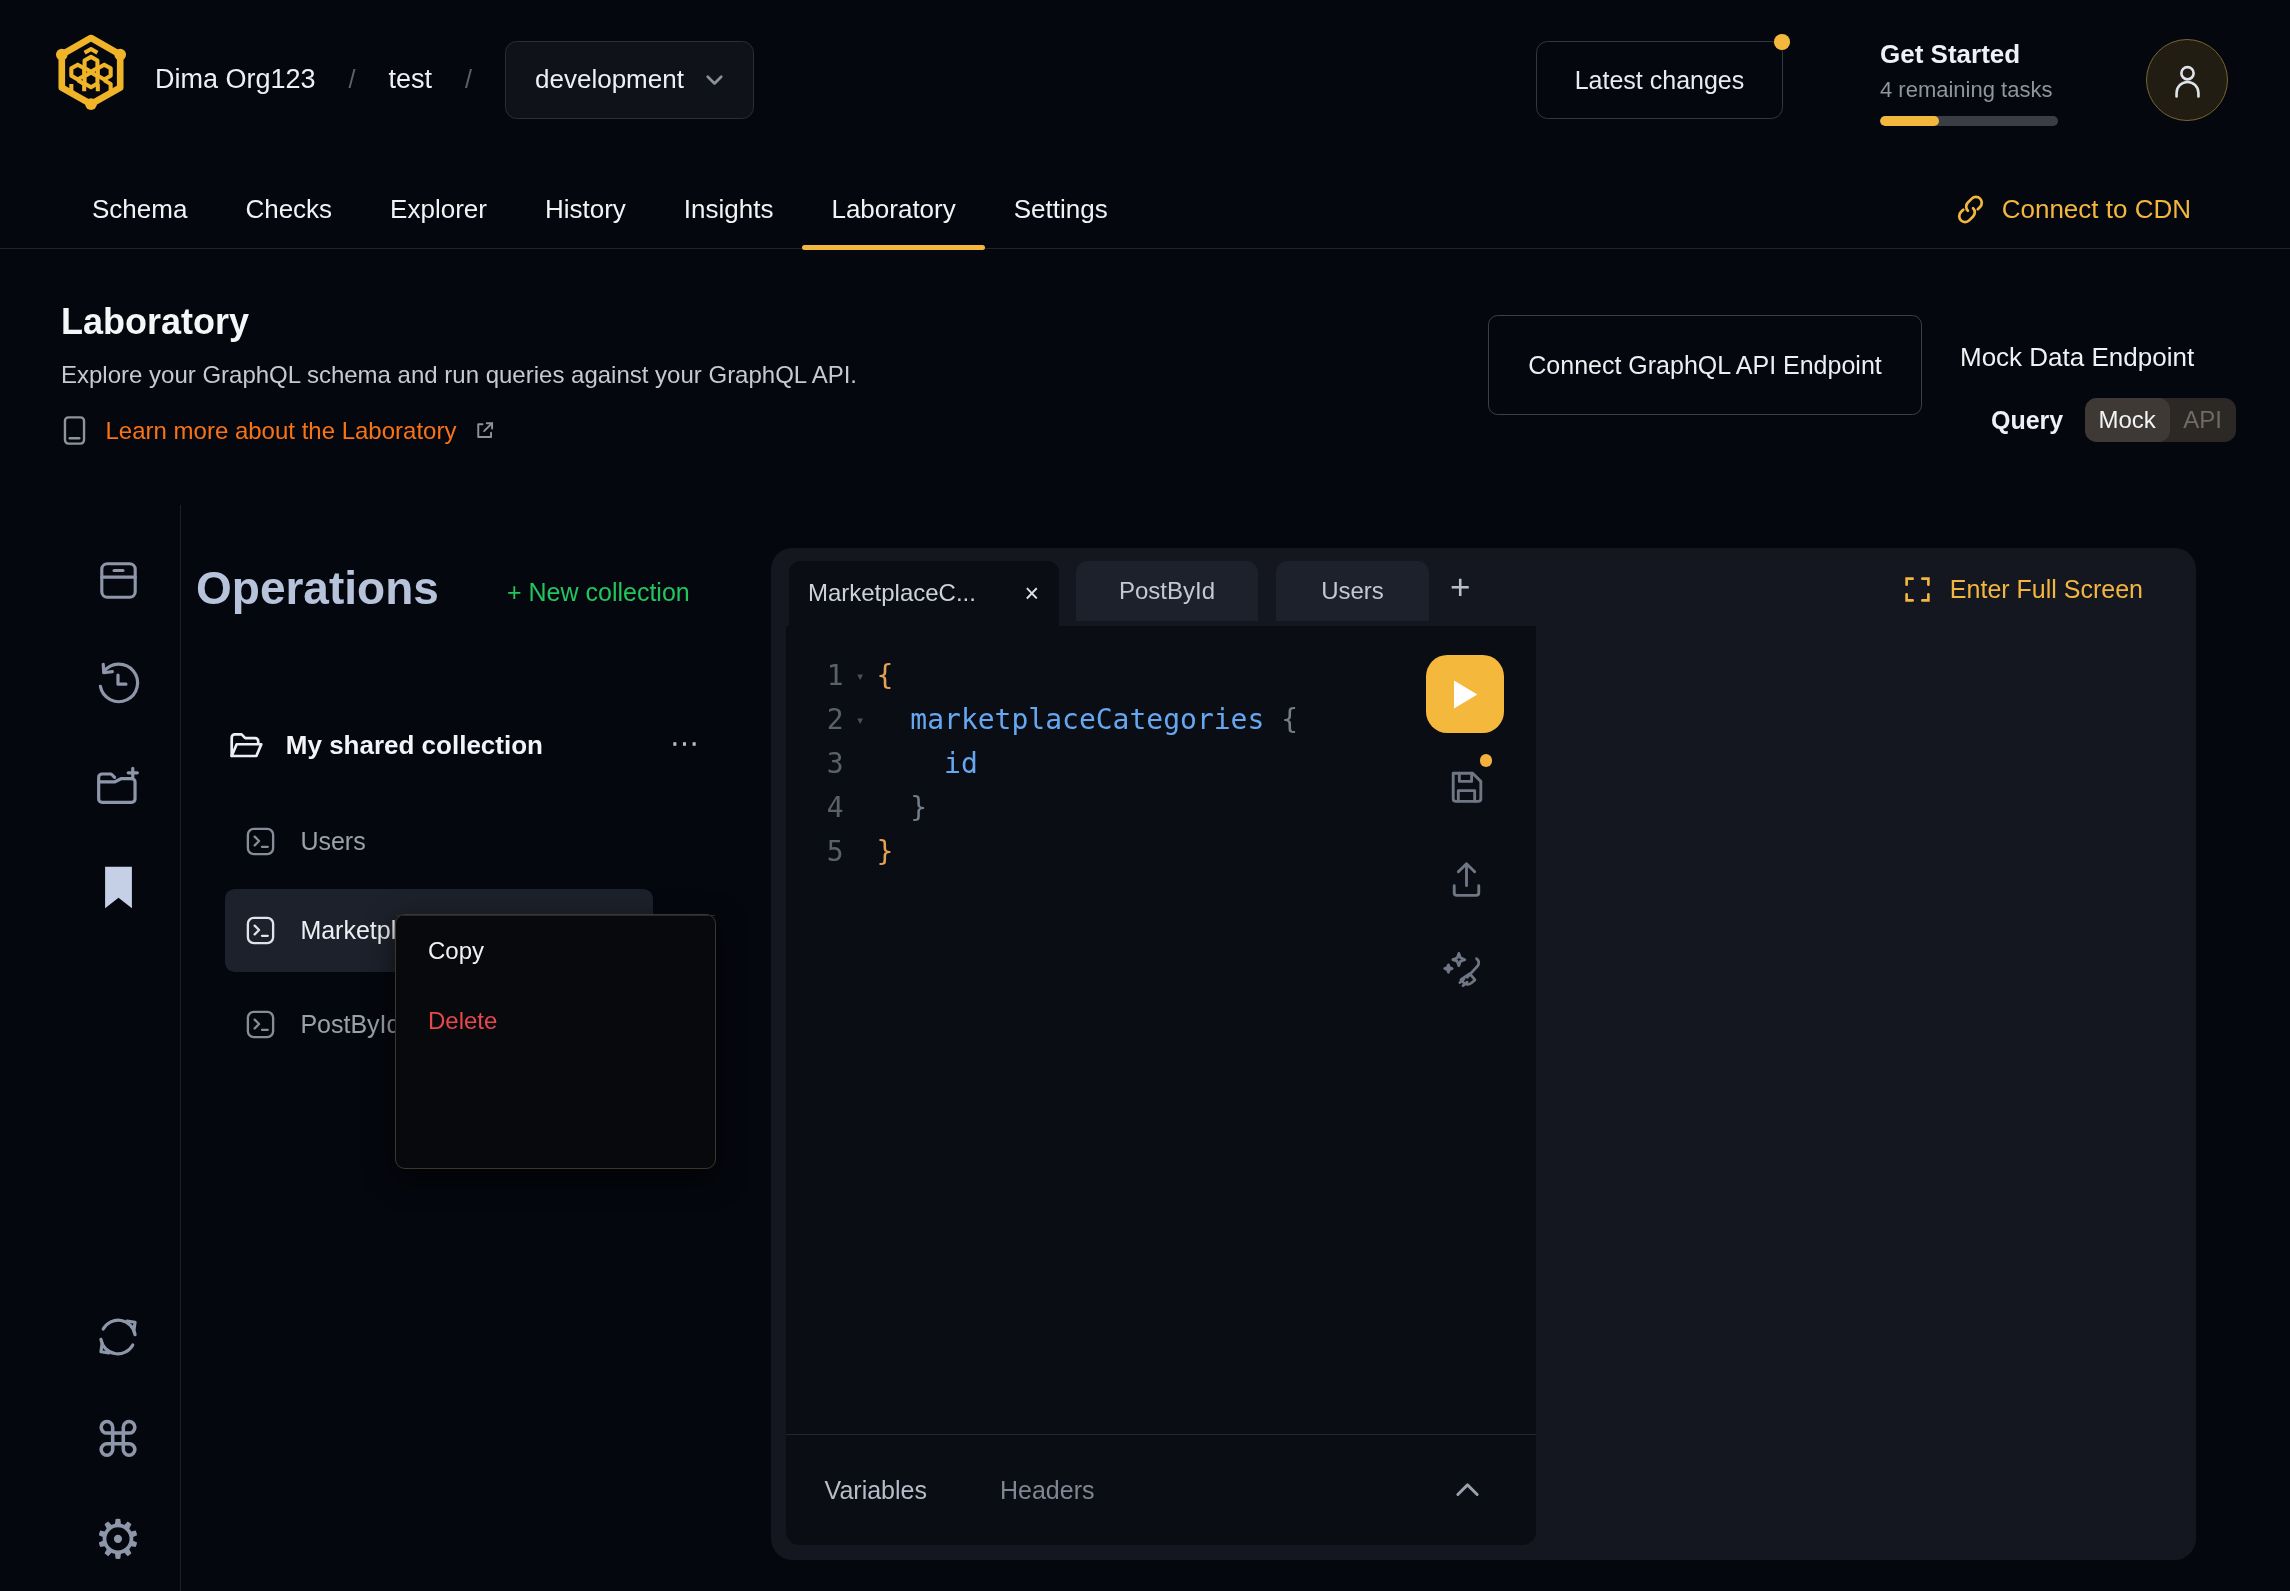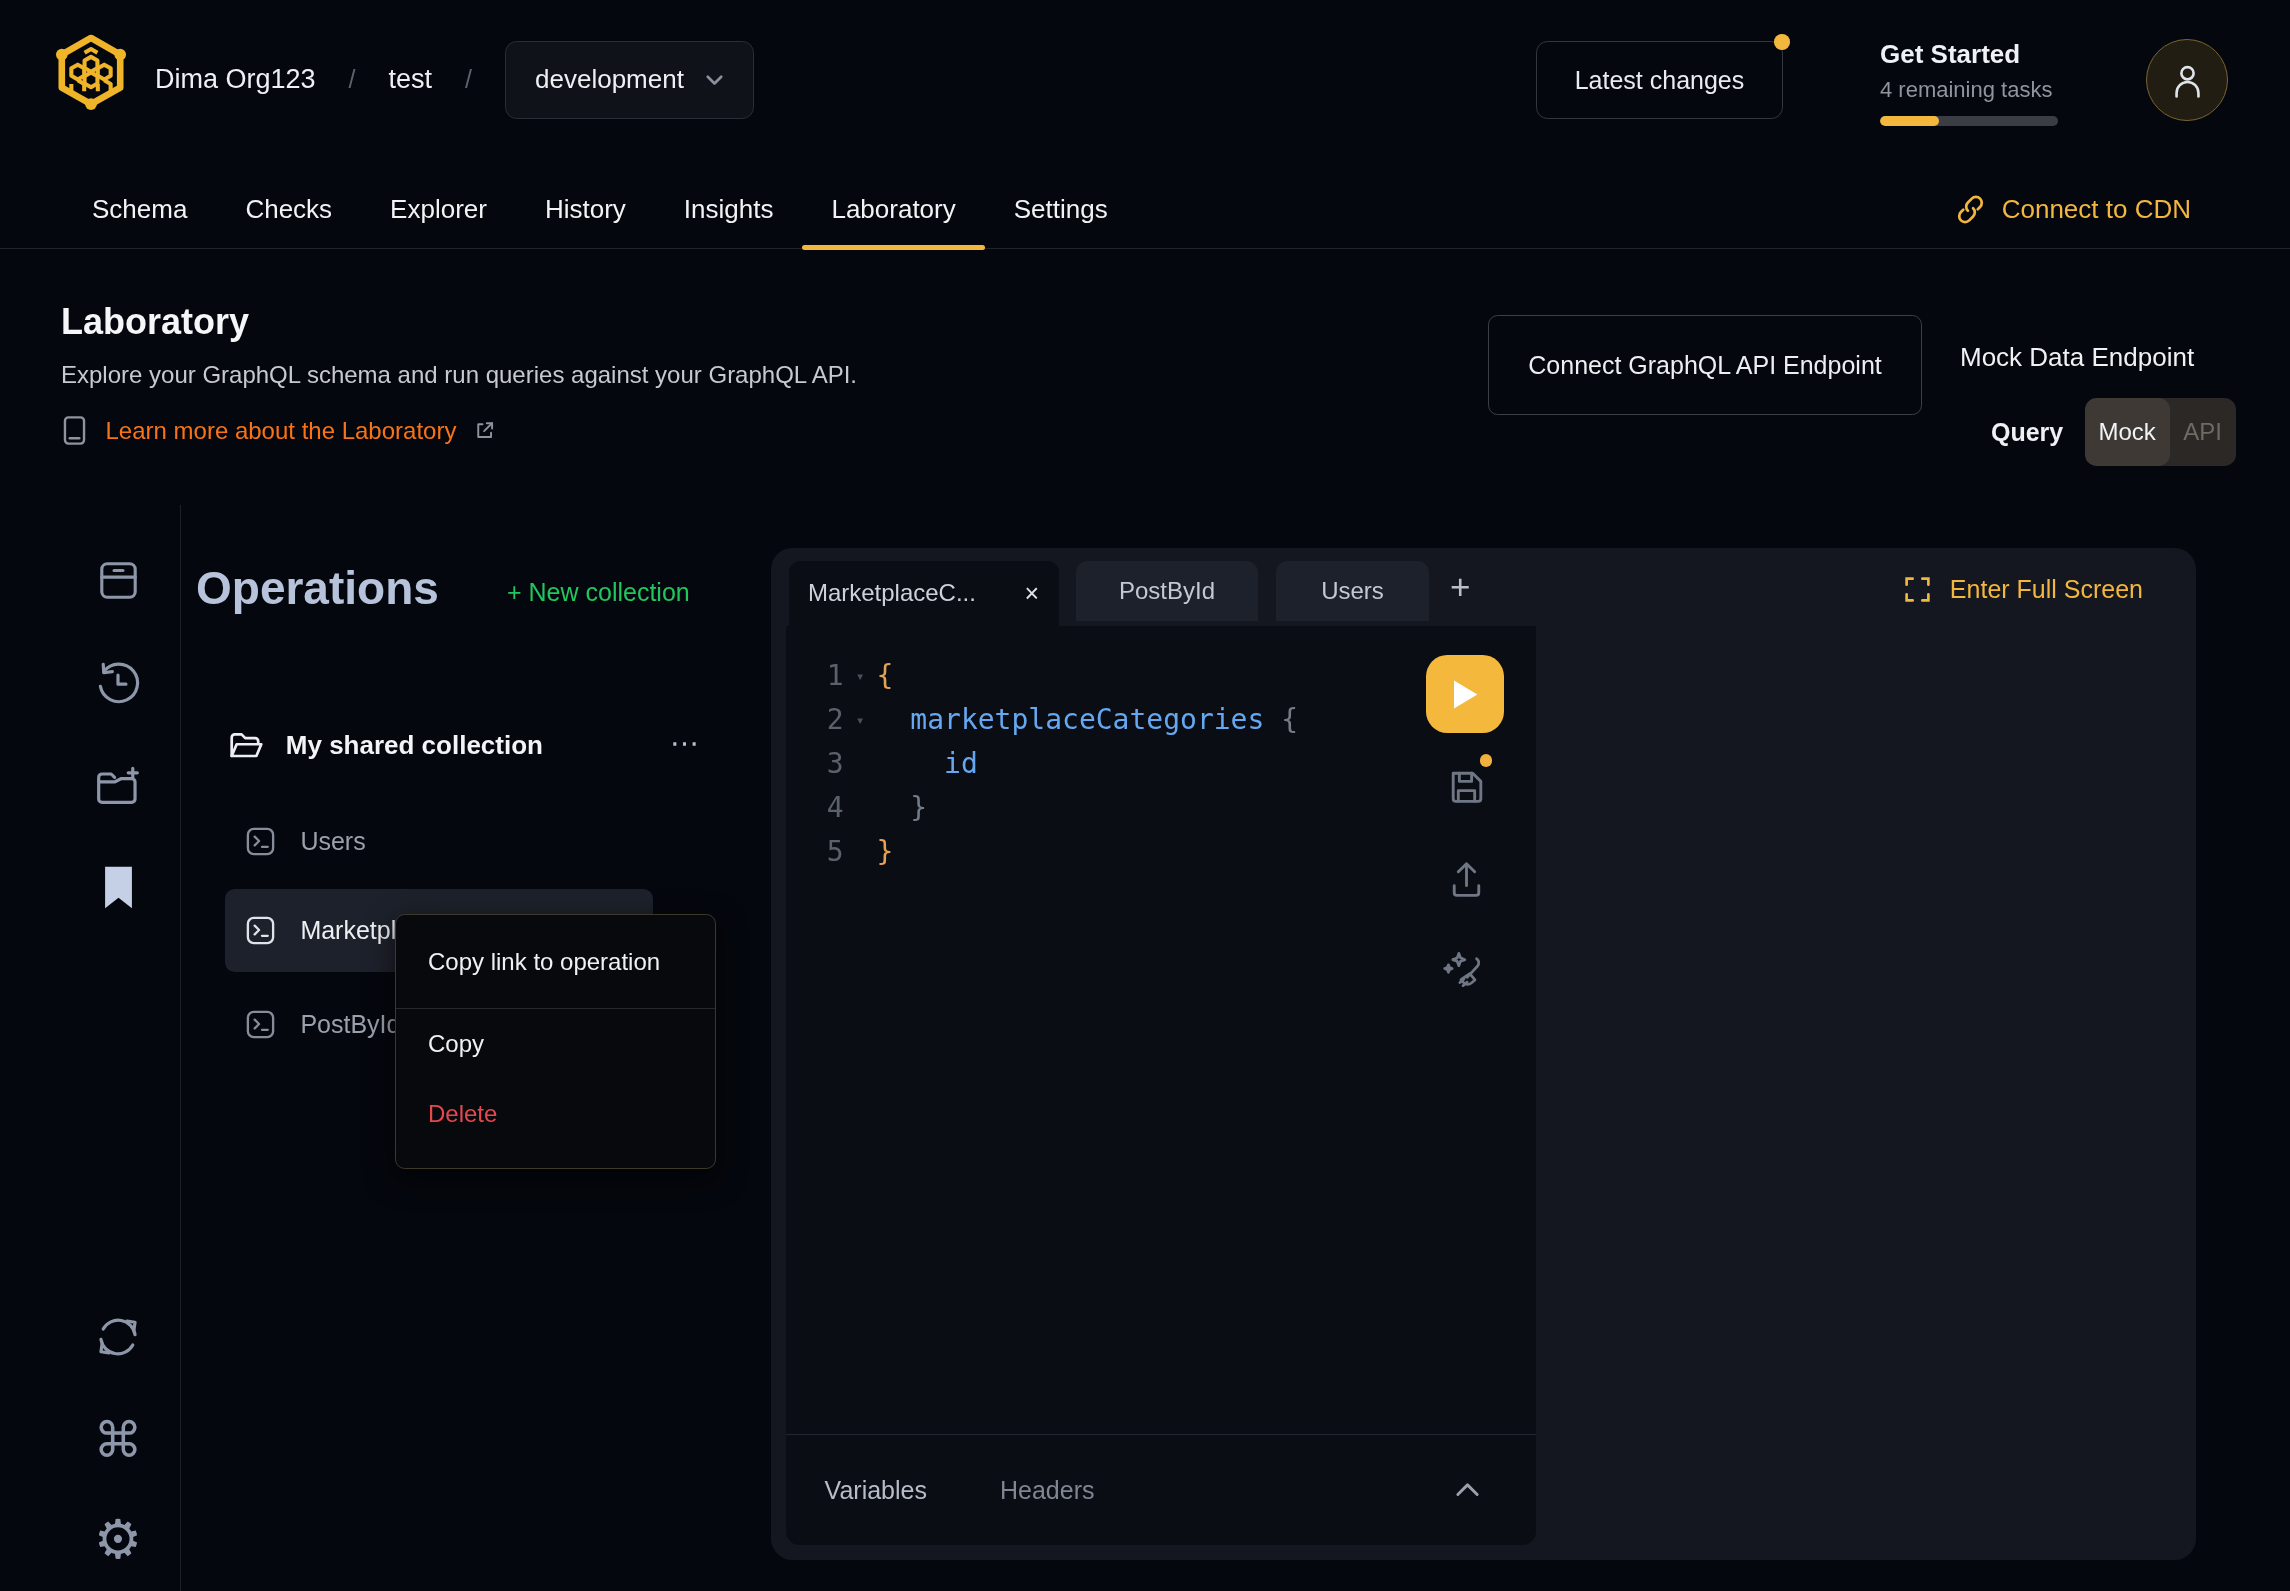--- a/index.html
+++ b/index.html
@@ -37,21 +37,21 @@
 
   
   .page-title { position:absolute; left:61px; top:301px; font-size:36px; font-weight:700; color:#f5f6f8; }
   .page-desc { position:absolute; left:61px; top:361px; font-size:24px; color:#c6c9cf; }
   .learn { position:absolute; left:61px; top:415px; display:flex; align-items:center; gap:17.5px; font-size:24px; color:#f97316; cursor:pointer; }
   .connect-endpoint { position:absolute; left:1488px; top:315px; width:434px; height:100px; border:1px solid #3c3f46;
                       border-radius:9.7px; background:transparent; color:#eceef2; font-size:25px; cursor:pointer; }
   .mock-endpoint { position:absolute; left:1960px; top:342px; font-size:26px; color:#eff1f4; background:none; border:none; cursor:pointer; font-family:inherit; }
   .query-row { position:absolute; left:1991px; top:398px; display:flex; align-items:center; gap:21.3px; }
   .query-label { font-size:25px; font-weight:700; color:#eef0f4; }
-  .toggle { display:flex; width:151px; height:68px; border-radius:11.6px; background:#2b2825; overflow:hidden; }
+  .toggle { display:flex; width:151px; height:44px; border-radius:11.6px; background:#2b2825; overflow:hidden; }
   .tg-seg { display:flex; align-items:center; justify-content:center; font-size:24px; cursor:pointer; }
   .tg-mock { width:85px; background:#3e3935; border-radius:11.6px; color:#f2f3f5; }
   .tg-api { flex:1; color:#6f6a62; }
 
   
   .rail-divider { position:absolute; left:180px; top:505px; width:1px; height:1087px; background:#1d2026; }
   .rail-icon { position:absolute; left:91px; width:54px; height:54px; display:flex; align-items:center; justify-content:center; cursor:pointer; color:#8d97a9; }
   .glyph-icon { font-size:49px; line-height:1; color:#8d97a9; }
 
   
@@ -308,21 +308,20 @@
       <svg width="33" height="33" viewBox="0 0 34 34" fill="none" stroke="#868d98" stroke-width="2.4" stroke-linecap="round" stroke-linejoin="round">
         <rect x="4" y="4" width="26" height="26" rx="6"></rect>
           <path d="M11 12 l4.5 4.5 L11 21"></path>
           <path d="M18.5 22.5 h6"></path>
       </svg>
     </span>
     <span class="op-name">PostById</span>
   </div>
 
   <div class="ctx">
-    <div class="ctx-item first">Copy link to operation</div>
     <div class="ctx-divider"></div>
     <div class="ctx-item">Copy</div>
     <div class="ctx-item danger">Delete</div>
   </div>
 
   <div class="panel">
 
     <div class="etab etab-active">
       <span>MarketplaceC...</span>
       <span class="etab-close">×</span>

